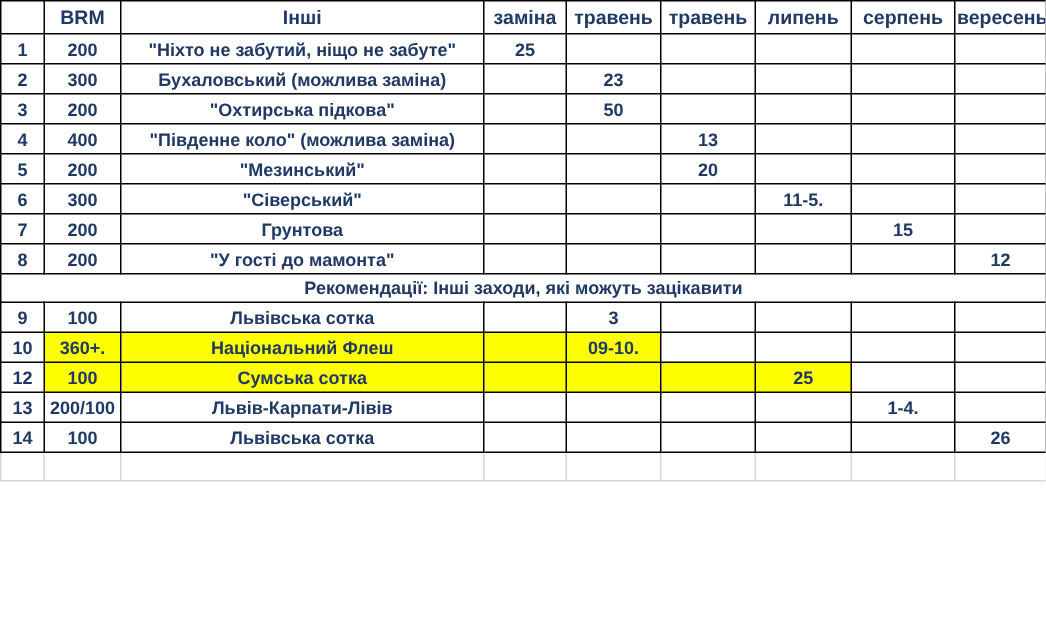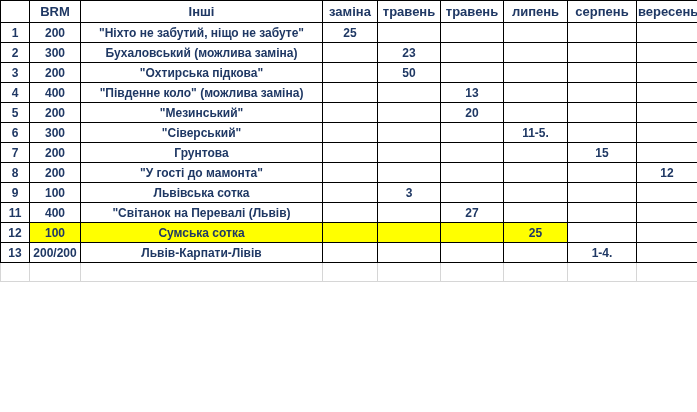--- a/index.html
+++ b/index.html
@@ -133,63 +133,77 @@
       <td>8</td>
       <td>200</td>
       <td>"У гості до мамонта"</td>
       <td></td>
       <td></td>
       <td></td>
       <td></td>
       <td></td>
       <td>12</td>
     </tr>
+    <tr class="section-row">
+      <td colspan="9">Рекомендації: Інші заходи, які можуть зацікавити</td>
+    </tr>
     <tr>
       <td>9</td>
       <td>100</td>
       <td>Львівська сотка</td>
       <td></td>
       <td>3</td>
       <td></td>
       <td></td>
       <td></td>
       <td></td>
     </tr>
     <tr>
-      <td>11</td>
-      <td>400</td>
-      <td>"Світанок на Перевалі (Львів)</td>
-      <td></td>
-      <td></td>
-      <td>27</td>
+      <td>10</td>
+      <td class="hl">360+.</td>
+      <td class="hl">Національний Флеш</td>
+      <td class="hl"></td>
+      <td class="hl">09-10.</td>
+      <td></td>
       <td></td>
       <td></td>
       <td></td>
     </tr>
     <tr>
       <td>12</td>
       <td class="hl">100</td>
       <td class="hl">Сумська сотка</td>
       <td class="hl"></td>
       <td class="hl"></td>
       <td class="hl"></td>
       <td class="hl">25</td>
       <td></td>
       <td></td>
     </tr>
     <tr>
       <td>13</td>
-      <td>200/200</td>
+      <td>200/100</td>
       <td>Львів-Карпати-Лівів</td>
       <td></td>
       <td></td>
       <td></td>
       <td></td>
       <td>1-4.</td>
       <td></td>
+    </tr>
+    <tr>
+      <td>14</td>
+      <td>100</td>
+      <td>Львівська сотка</td>
+      <td></td>
+      <td></td>
+      <td></td>
+      <td></td>
+      <td></td>
+      <td>26</td>
     </tr>
     <tr class="ghost-row">
       <td></td>
       <td></td>
       <td></td>
       <td></td>
       <td></td>
       <td></td>
       <td></td>
       <td></td>

